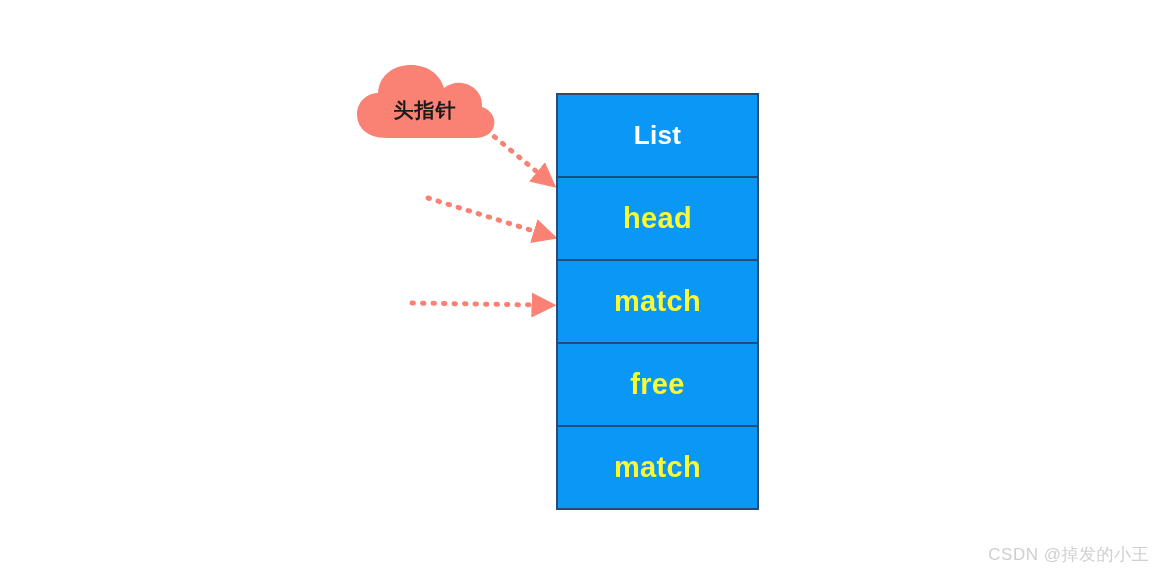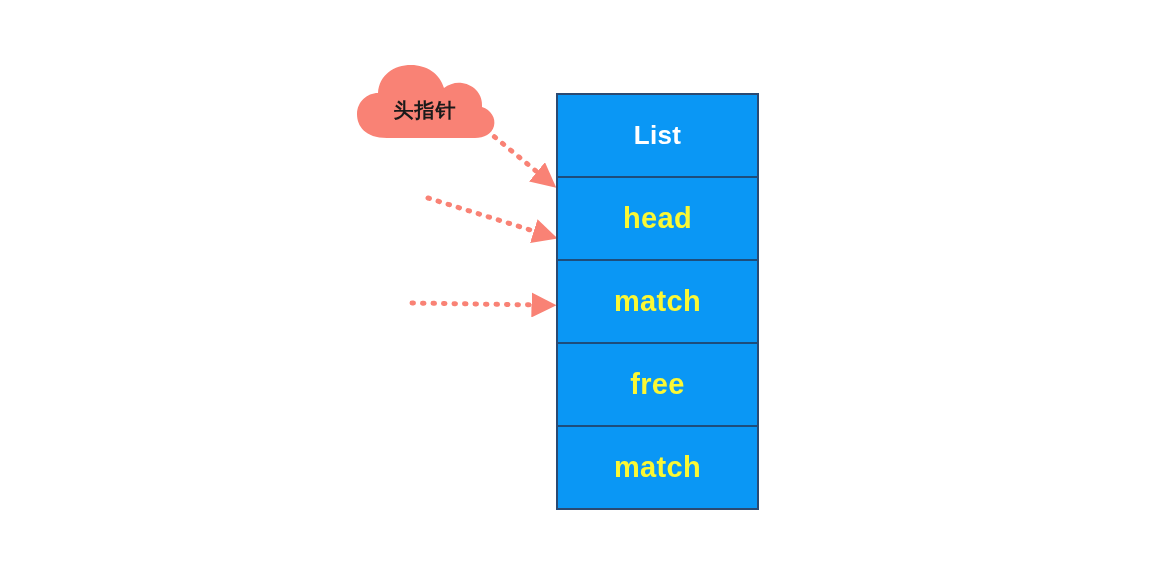--- a/index.html
+++ b/index.html
@@ -158,14 +158,15 @@
     <div class="struct-row">
       <span class="field-name">free</span>
     </div>
 
     <div class="struct-row">
       <span class="field-name">match</span>
     </div>
 
   </div>
 
+  <div class="watermark">CSDN @掉发的小王</div>
 
 </div>
 
 </body></html>

